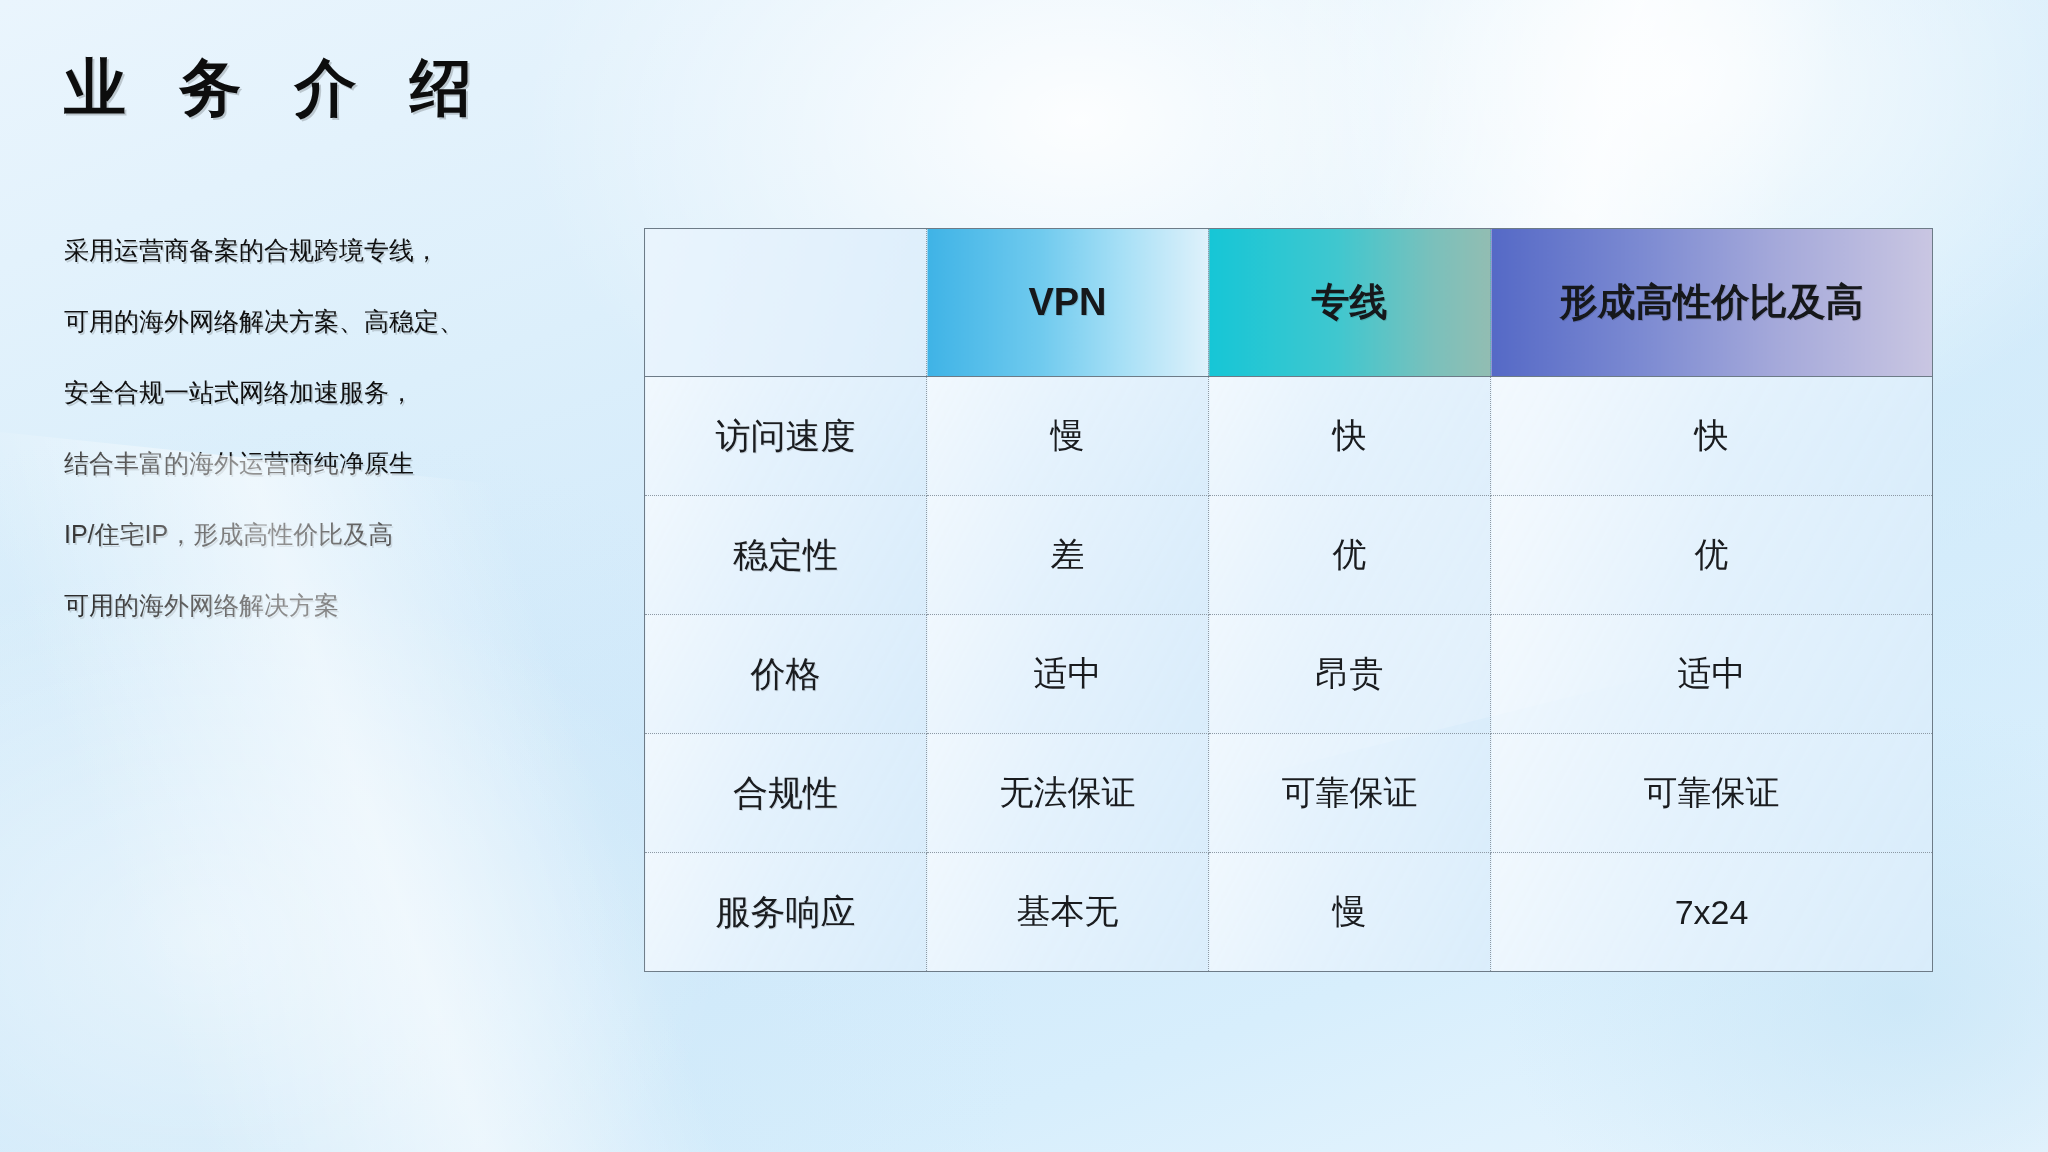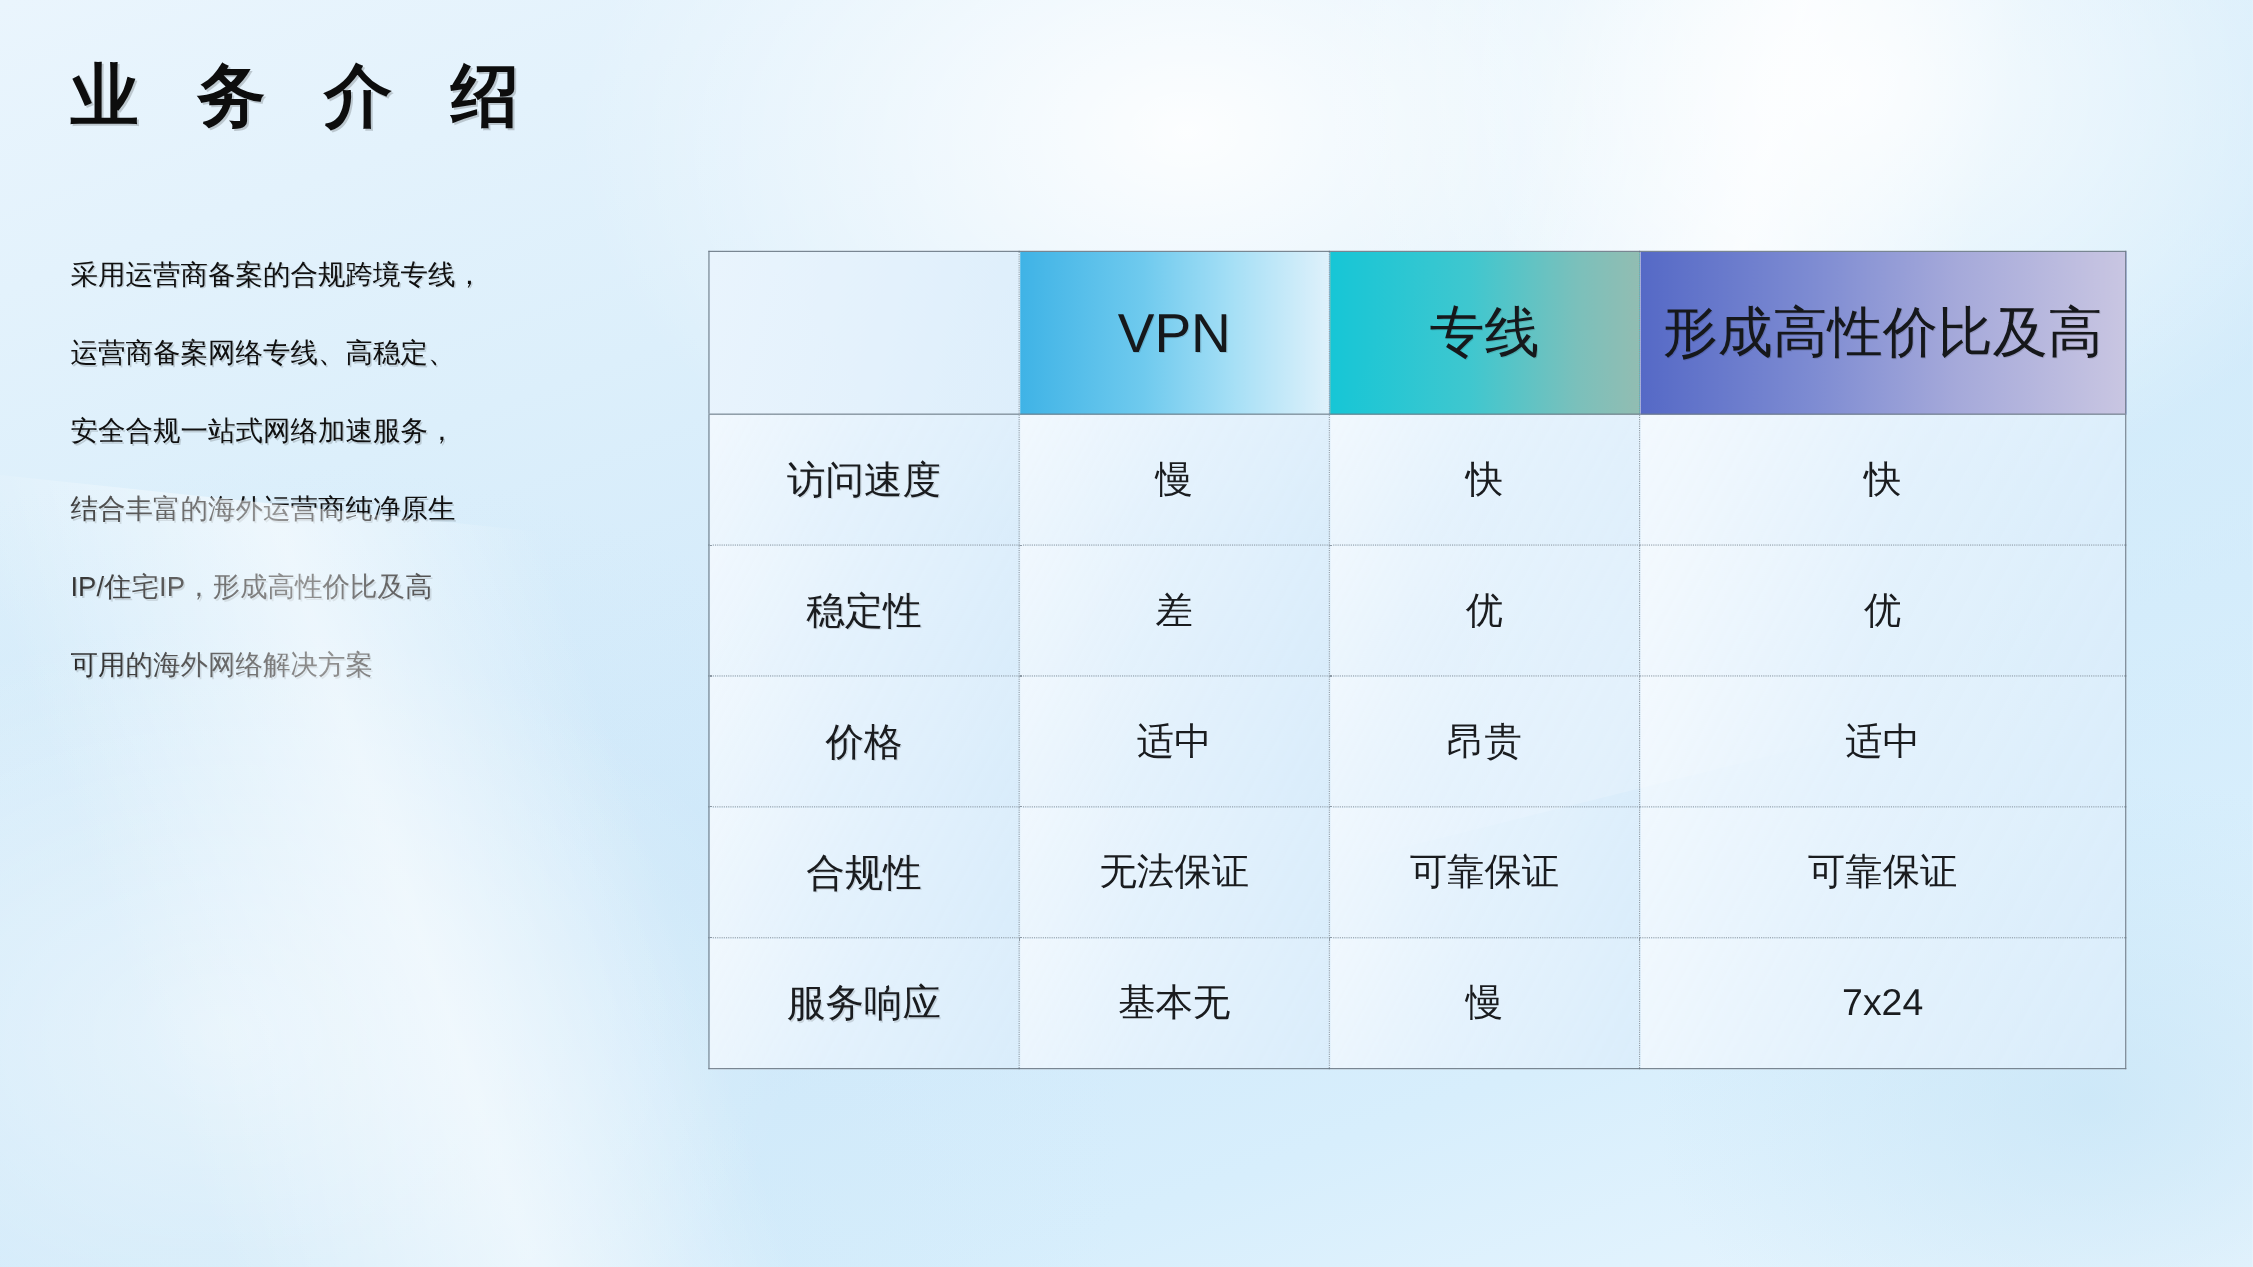--- a/index.html
+++ b/index.html
@@ -116,22 +116,22 @@
     border-right: 1px dotted #8d99a4;
     border-bottom: 1px dotted #8d99a4;
   }
   #compare-table th:last-child,
   #compare-table td:last-child { border-right: none; }
   #compare-table tr:last-child td { border-bottom: none; }
 
   
   #compare-table thead tr { height: 148px; }
   #compare-table thead th {
-    font-size: 50px;
-    font-weight: normal;
+    font-size: 38px;
+    font-weight: bold;
     color: #16181b;
     border-bottom: 1px solid #6d7b87;
     text-shadow: 1px 1px 0 rgba(0,0,0,0.12);
   }
   th.h-empty {
     background: linear-gradient(105deg, #e9f4fd 0%, #e3f1fc 55%, #ddeefb 100%);
   }
   th.h-vpn {
     background: linear-gradient(90deg, #3fb3e6 0%, #6fcaee 40%, #a8e0f6 70%, #dff1fb 100%);
   }
@@ -162,21 +162,21 @@
 <div id="slide">
 
   <div class="glow g1"></div>
   <div class="glow g2"></div>
   <div class="glow g3"></div>
 
   <div id="title">业 务 介 绍</div>
 
   <div id="paragraph">
     <div class="pline">采用运营商备案的合规跨境专线，</div>
-    <div class="pline">运营商备案网络专线、高稳定、</div>
+    <div class="pline">可用的海外网络解决方案、高稳定、</div>
     <div class="pline">安全合规一站式网络加速服务，</div>
     <div class="pline">结合丰富的海外运营商纯净原生</div>
     <div class="pline">IP/住宅IP，形成高性价比及高</div>
     <div class="pline">可用的海外网络解决方案</div>
   </div>
 
   <table id="compare-table">
     <colgroup>
       <col class="c0">
         <col class="c1">

